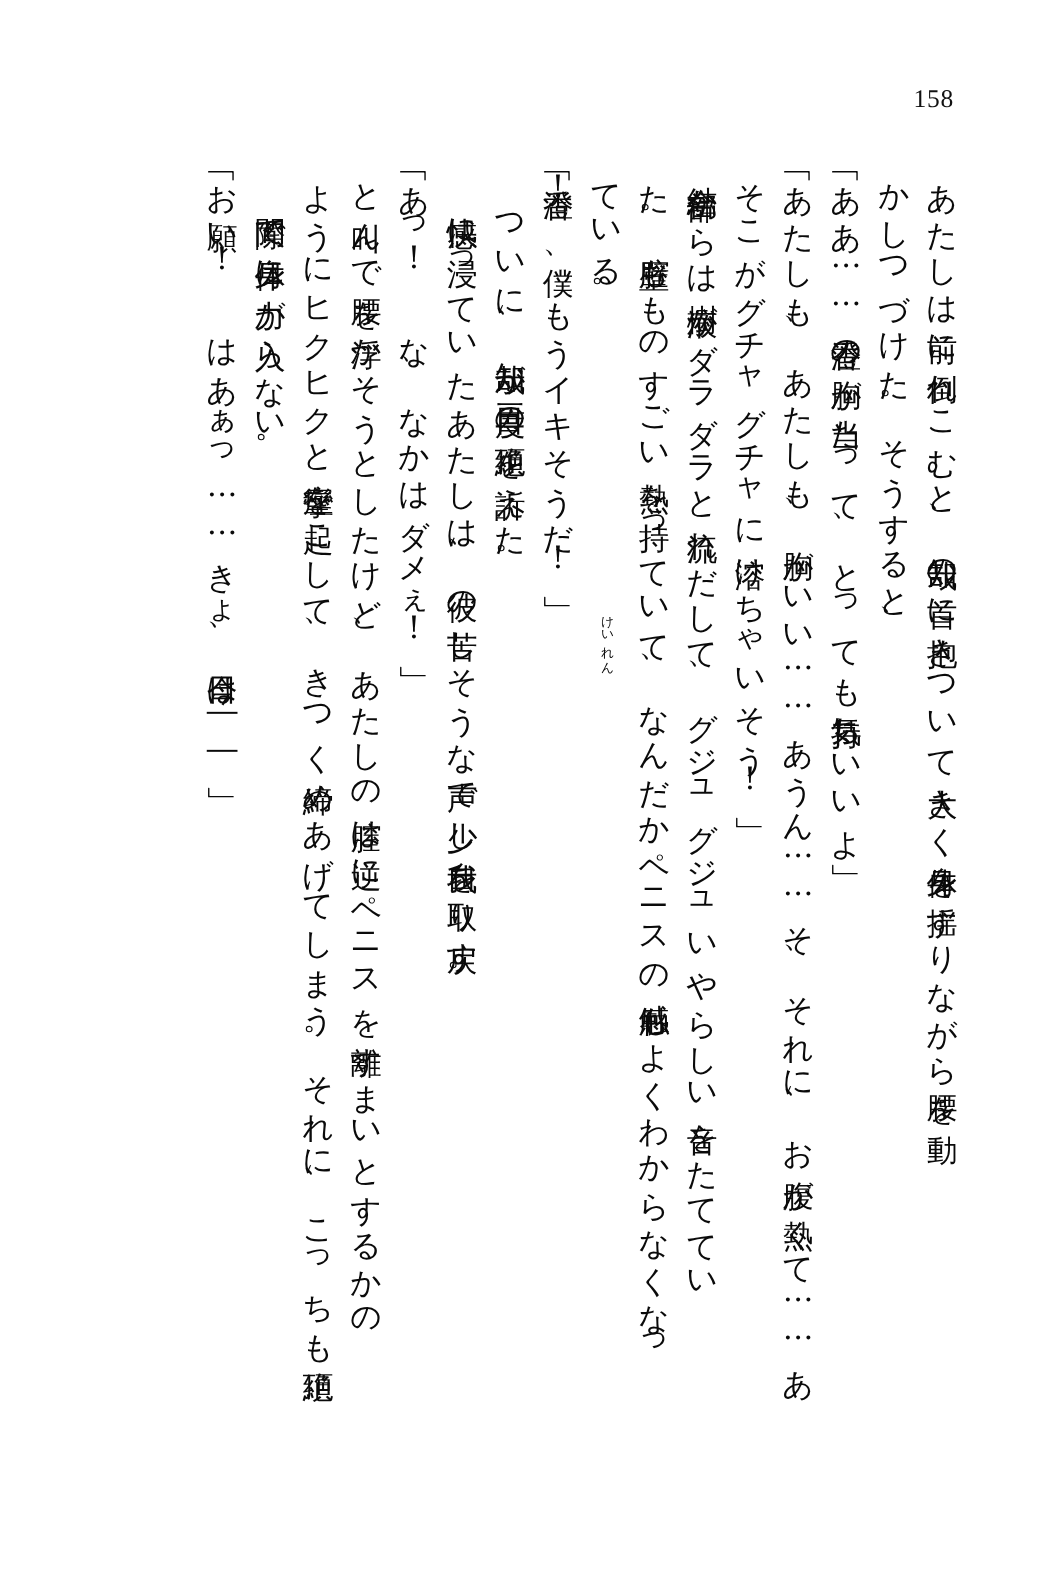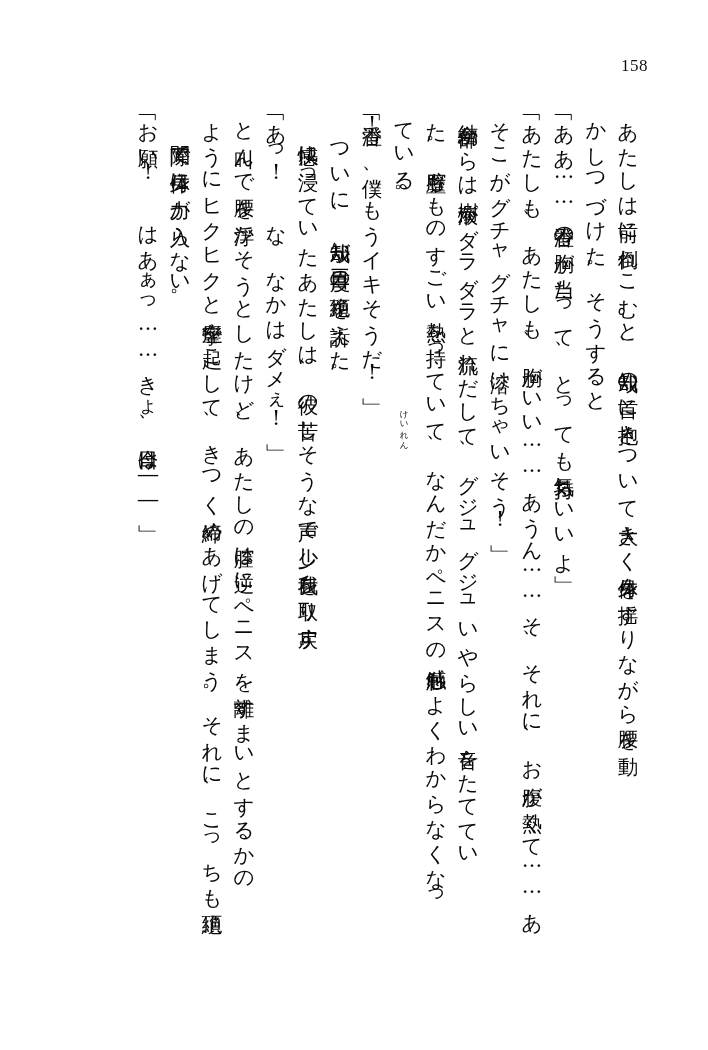--- a/index.html
+++ b/index.html
@@ -17,21 +17,21 @@
   .page {
     position: relative;
     width: 708px;
     height: 1050px;
     background: #ffffff;
     box-sizing: border-box;
   }
   .page-number {
     position: absolute;
     top: 56px;
-    right: 60px;
+    right: 72px;
     font-family: "Liberation Serif", "DejaVu Serif", serif;
     font-size: 17px;
     letter-spacing: 0.5px;
     color: #111111;
   }
   .text-body {
     position: absolute;
     top: 108px;
     left: 68px;
     right: 70px;

